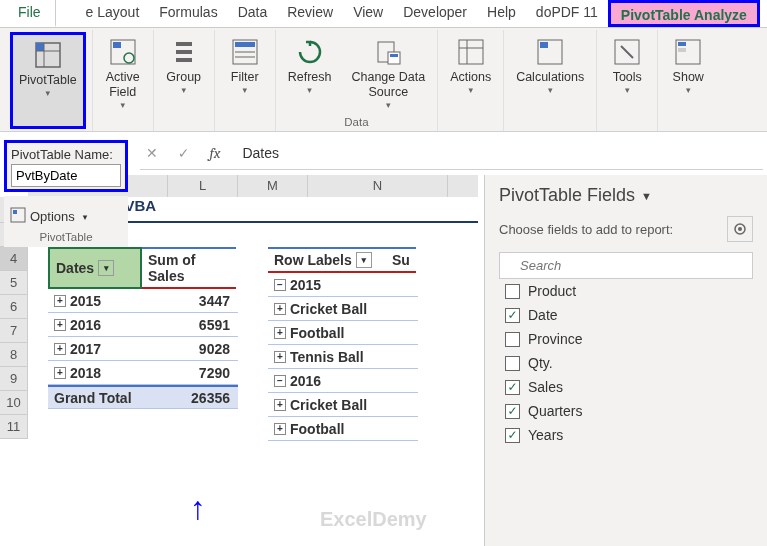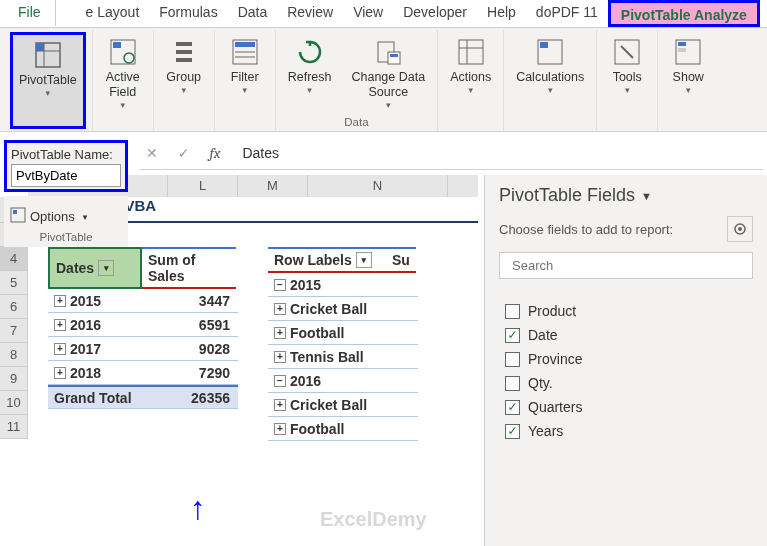--- a/index.html
+++ b/index.html
@@ -62,21 +62,21 @@
 .pv2 .c1 { width: 118px; }
 .pv2 .c2 { width: 30px; }
 
 .arrow { position: absolute; left: 190px; top: 490px; color: #0400ff; font-size: 32px; }
 
 
 .fields { position: absolute; right: 0; top: 175px; width: 283px; bottom: 0; background: #f3f2f1; border-left: 1px solid #ccc; padding: 10px 14px; }
 .fields .ftitle { font-size: 18px; color: #444; display: flex; align-items: center; gap: 6px; margin-bottom: 10px; }
 .fields .sub { font-size: 13px; color: #555; margin-bottom: 10px; display: flex; align-items: center; justify-content: space-between; }
 .fields .gear { width: 26px; height: 26px; border: 1px solid #ccc; display: flex; align-items: center; justify-content: center; }
-.fields .search { width: 100%; border: 1px solid #ccc; padding: 5px 12px; font-size: 13px; color: #888; background: #fff; margin-bottom: 20px; }
+.fields .search { width: 100%; border: 1px solid #ccc; padding: 5px 20px; font-size: 13px; color: #888; font-style: italic; background: #fff; margin-bottom: 0; }
 .fields .flist { }
 .fields .fi { display: flex; align-items: center; gap: 8px; padding: 4px 6px; font-size: 14px; }
 .fields .cb { width: 15px; height: 15px; border: 1px solid #666; display: inline-flex; align-items: center; justify-content: center; font-size: 12px; background: #fff; }
 .fields .cb.on::after { content: '✓'; color: #217346; }
 
 .watermark { position: absolute; left: 320px; top: 508px; color: #d8d8d8; font-size: 20px; font-weight: bold; }
 </style>
 </head>
 <body>
 
@@ -397,20 +397,24 @@
       <div class="fi">
         <span class="cb"></span>
         <span>Province</span>
       </div>
       <div class="fi">
         <span class="cb"></span>
         <span>Qty.</span>
       </div>
       <div class="fi">
         <span class="cb on"></span>
+        <span>Sales</span>
+      </div>
+      <div class="fi">
+        <span class="cb on"></span>
         <span>Quarters</span>
       </div>
       <div class="fi">
         <span class="cb on"></span>
         <span>Years</span>
       </div>
     </div>
 </div>
 
 <div class="watermark">ExcelDemy</div>

